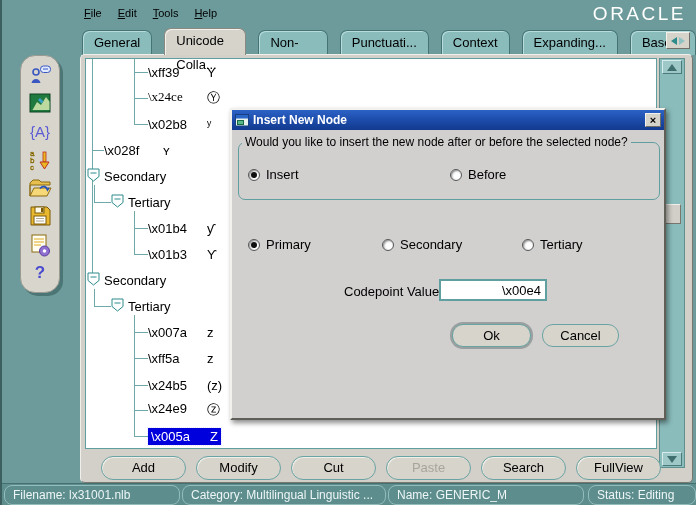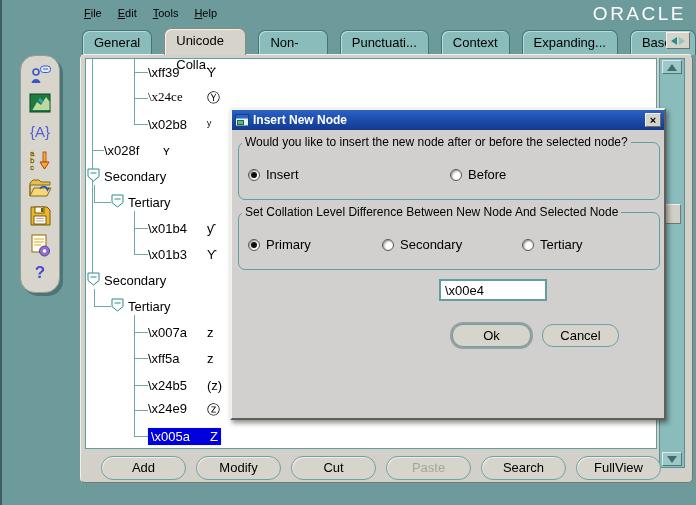--- a/index.html
+++ b/index.html
@@ -76,21 +76,21 @@
   .dialog-close { margin-left:auto; width:16px; height:14px; background:#d6d3cb; border:1px solid;
             border-color:#f2f1ec #6f6f68 #6f6f68 #f2f1ec; font-size:11px; font-weight:bold; line-height:12px; text-align:center; cursor:pointer; }
   .groupbox { position:absolute; left:6px; width:422px; border:1px solid #5f9f9f; border-radius:7px; background:transparent; }
   .groupbox-label { position:absolute; top:-8px; left:3px; background:#d2cfcf; padding:0 3px; font-size:12px; color:#000; white-space:nowrap;text-align:center; }
   .radio-item { position:absolute; display:flex; align-items:center; gap:6px; font-size:13px; }
   .radio { width:12px; height:12px; border-radius:50%; background:#fff; border:1px solid #555;
            box-shadow:inset 1px 1px 2px rgba(0,0,0,.45); flex:none; }
   .radio.sel::after { content:""; display:block; width:6px; height:6px; margin:2px; border-radius:50%; background:#101010; }
   .cp-label { position:absolute; font-size:13px; }
   .cp-input { position:absolute; width:108px; height:22px; border:2px solid #5f9f9f; background:#fff; font-size:13px;
-              font-family:"Liberation Sans",sans-serif; padding:8px 4px; }
+              font-family:"Liberation Sans",sans-serif; padding:8px 4px;text-align:right; }
   .dlg-btn { position:absolute; height:23px; background:#d7d4cc; border:1px solid #6aa3a3; border-radius:11px;
              font-size:13px; text-align:center; line-height:21px; cursor:pointer; }
   .dlg-btn.default { box-shadow:0 0 0 2px #9a9f9f; }
 </style>
 </head>
 <body>
 
 <div id="app">
 
   <div class="menubar">
@@ -252,40 +252,46 @@
         <div class="radio-item" style="left: 16px; top: 57px;">
           <span class="radio sel"></span>
           <span>Insert</span>
         </div>
         <div class="radio-item" style="left: 218px; top: 57px;">
           <span class="radio"></span>
           <span>Before</span>
         </div>
       </div>
 
-    <div class="groupbox" style="top:102px; height:58px;">
-      <span class="groupbox-label">Set Collation Level Difference Between New Node And Selected Node</span>
-    </div>
     <div id="level-radios">
         <div class="radio-item" style="left: 16px; top: 127px;">
           <span class="radio sel"></span>
           <span>Primary</span>
         </div>
         <div class="radio-item" style="left: 150px; top: 127px;">
           <span class="radio"></span>
           <span>Secondary</span>
         </div>
         <div class="radio-item" style="left: 290px; top: 127px;">
           <span class="radio"></span>
           <span>Tertiary</span>
         </div>
       </div>
 
+    <span class="cp-label" style="left:112px; top:174px;">Codepoint Value</span>
     <input class="cp-input" style="left: 207px; top: 169px;" value="\x00e4">
 
     <div id="dialog-buttons">
         <div class="dlg-btn default" style="left: 220px; top: 214px; width: 79px;">Ok</div>
         <div class="dlg-btn" style="left: 310px; top: 214px; width: 77px;">Cancel</div>
       </div>
   </div>
 
+  <div class="statusbar">
+    <div id="status-sections">
+        <div class="status-section" style="left: 2px; width: 176px;">Filename: lx31001.nlb</div>
+        <div class="status-section" style="left: 180px; width: 204px;">Category: Multilingual Linguistic ...</div>
+        <div class="status-section" style="left: 386px; width: 196px;">Name: GENERIC_M</div>
+        <div class="status-section" style="left: 586px; width: 108px;">Status: Editing</div>
+      </div>
+  </div>
 
 </div>
 
 </body></html>

